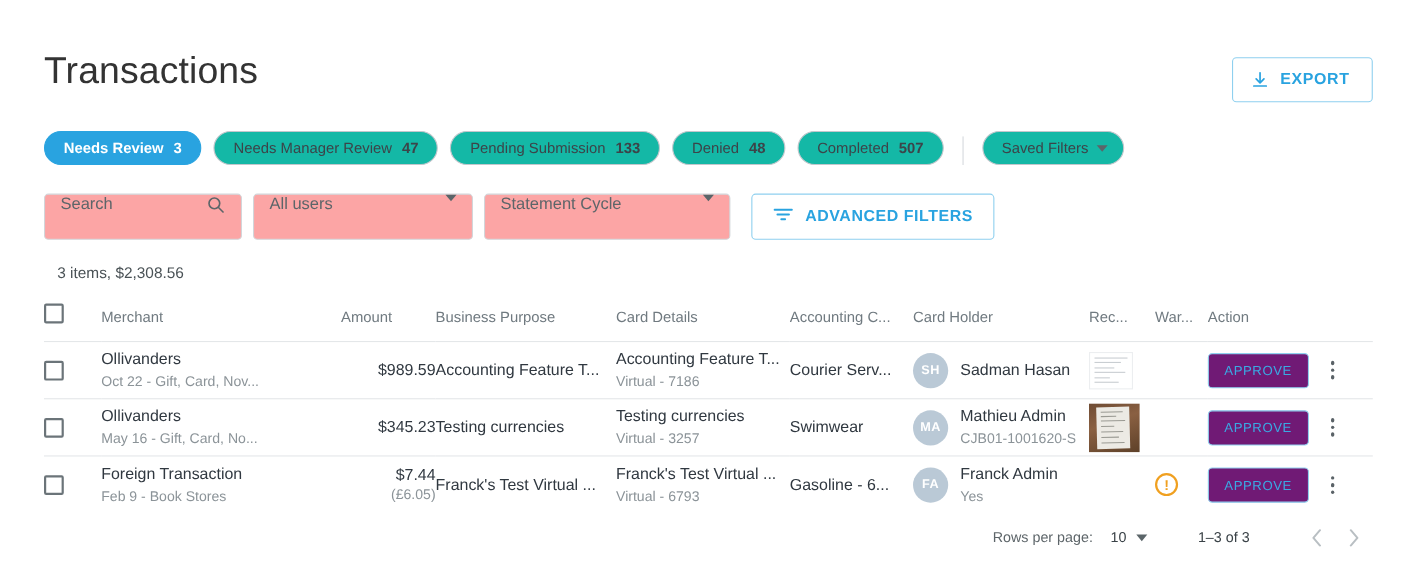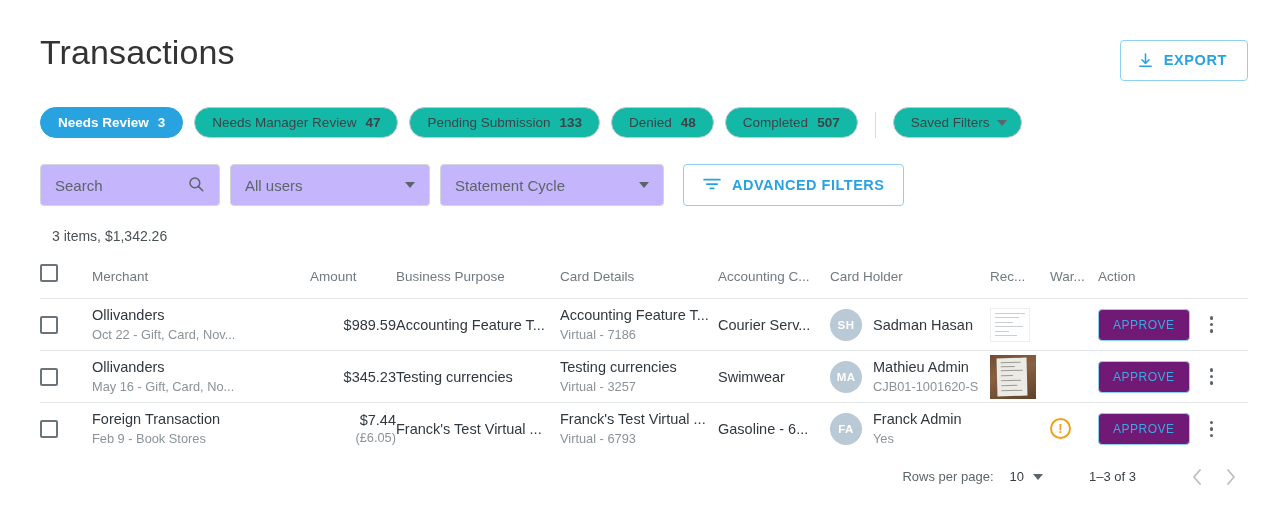--- a/index.html
+++ b/index.html
@@ -5,21 +5,21 @@
   * { box-sizing: border-box; }
   html, body { margin: 0; padding: 0; }
   body {
     width: 1288px;
     height: 518px;
     background: #ffffff;
     font-family: "Liberation Sans", sans-serif;
     color: #37474f;
     overflow: hidden;
   }
-  .page { position: relative; width: 1288px; height: 518px; padding: 0 40px; border-radius: 28px; }
+  .page { position: relative; width: 1288px; height: 518px; padding: 12px 40px; border-radius: 28px; }
 
   
   .header-row {
     display: flex; align-items: flex-start; justify-content: space-between;
     padding-top: 30px;
   }
   .page-title {
     font-size: 34px; font-weight: 400; color: #333333;
     letter-spacing: .1px; line-height: 44px; margin: 0;
   }
@@ -46,22 +46,22 @@
   .chip-sep { width: 1px; height: 26px; background: #d6dade; margin: 0 6px; }
   .chip.saved { gap: 8px; padding-right: 14px; }
   .caret {
     width: 0; height: 0; border-left: 5px solid transparent;
     border-right: 5px solid transparent; border-top: 6px solid #5b6569;
   }
 
   
   .filters { display: flex; align-items: center; gap: 10px; margin-top: 26px; }
   .field {
-    height: 42px; border: 1px solid #d2d6da; border-radius: 4px; background: #c4b5fd;
-    display: flex; align-items: center; padding: 0 14px; font-size: 15px; color: #5d6569;
+    height: 42px; border: 1px solid #d2d6da; border-radius: 4px; background: #fca5a5;
+    display: flex; padding: 0 14px; font-size: 15px; color: #5d6569;
     cursor: pointer;
   }
   .field .ph { color: #5d6569; }
   .field.search { width: 180px; justify-content: space-between; }
   .field.users { width: 200px; justify-content: space-between; }
   .field.categories { width: 196px; justify-content: space-between; }
   .field.cycle { width: 224px; justify-content: space-between; }
   .adv-btn {
     display: inline-flex; align-items: center; gap: 11px; height: 42px;
     border: 1px solid #8fd0ef; border-radius: 4px; background: #fff;
@@ -231,21 +231,21 @@
         <svg width="18" height="14" viewBox="0 0 20 16" fill="none" stroke="#29a3e0" stroke-width="2" stroke-linecap="round">
           <path d="M1 3h18"></path>
             <path d="M4 8h12"></path>
             <path d="M8 13h4"></path>
         </svg>
       </span>
       <span>ADVANCED FILTERS</span>
     </button>
   </div>
 
-  <div class="summary">3 items, $1,342.26</div>
+  <div class="summary">3 items, $2,308.56</div>
 
   <table class="tx">
     <colgroup>
       <col class="col-check">
         <col class="col-merchant">
         <col class="col-amount">
       <col class="col-purpose">
         <col class="col-card">
         <col class="col-acct">
       <col class="col-holder">

